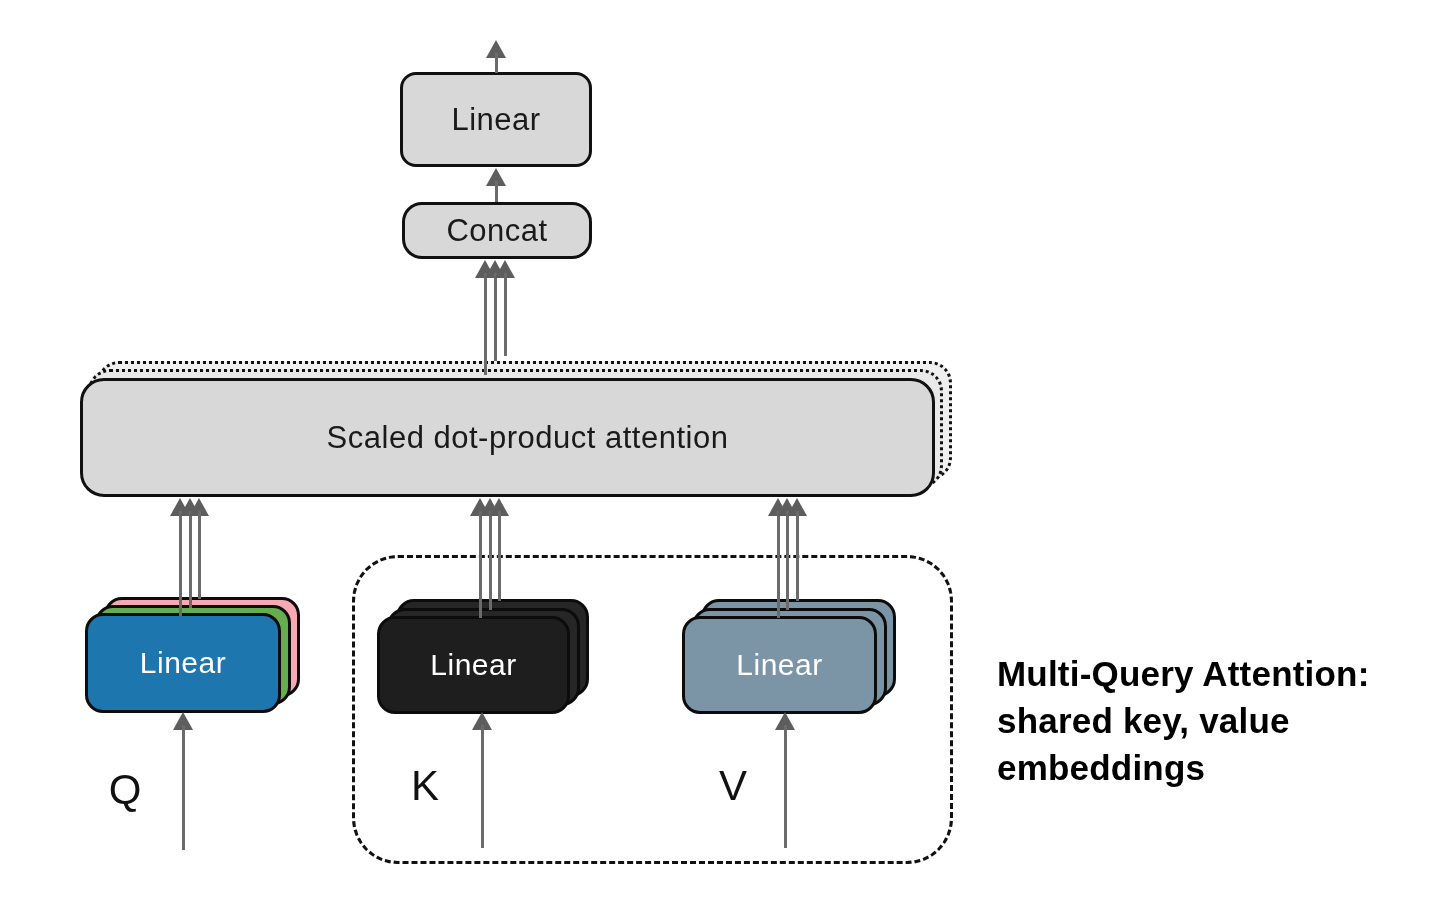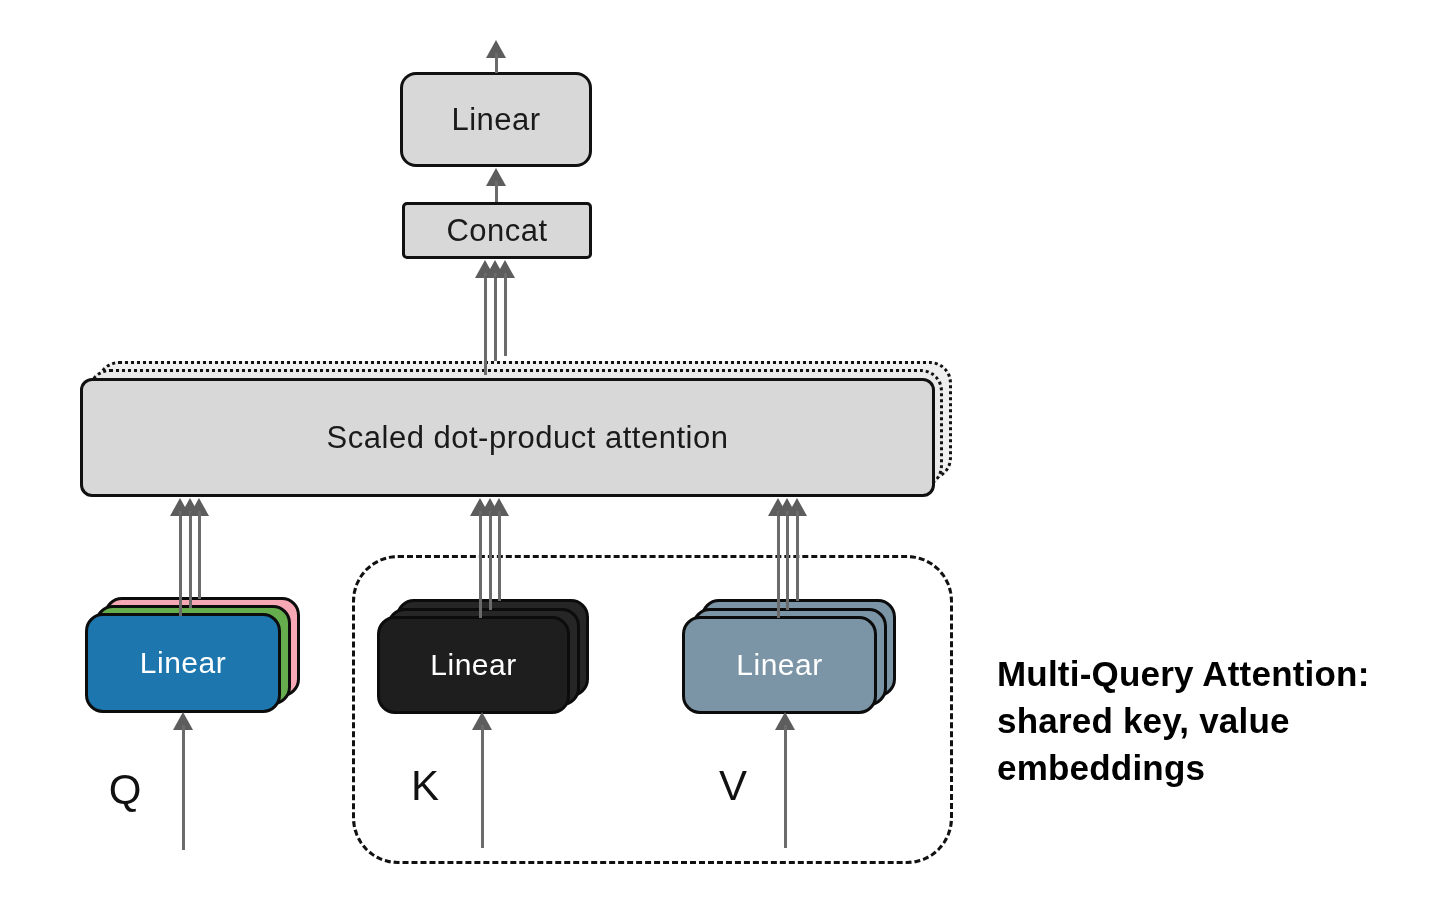--- a/index.html
+++ b/index.html
@@ -11,23 +11,23 @@
     overflow:hidden;
   }
   .box{
     position:absolute;
     box-sizing:border-box;
     display:flex;align-items:center;justify-content:center;
     border:3px solid #111;
     background:var(--block-fill,#d8d8d8);
     color:#1a1a1a;
   }
-  .rounded-lg{border-radius:12px;padding-left:40px;}
+  .rounded-lg{border-radius:24px;padding-left:40px;}
   .rounded-md{border-radius:16px;}
-  .rounded-sm{border-radius:5px;text-align:center;}
+  .rounded-sm{border-radius:20px;text-align:center;}
   .dotted-layer{
     position:absolute;box-sizing:border-box;
     border:3px dotted #111;border-radius:22px;
     background:#efefef;
   }
   .dashed-group{
     position:absolute;box-sizing:border-box;
     border:3px dashed #111;border-radius:46px;
     background:transparent;
   }

